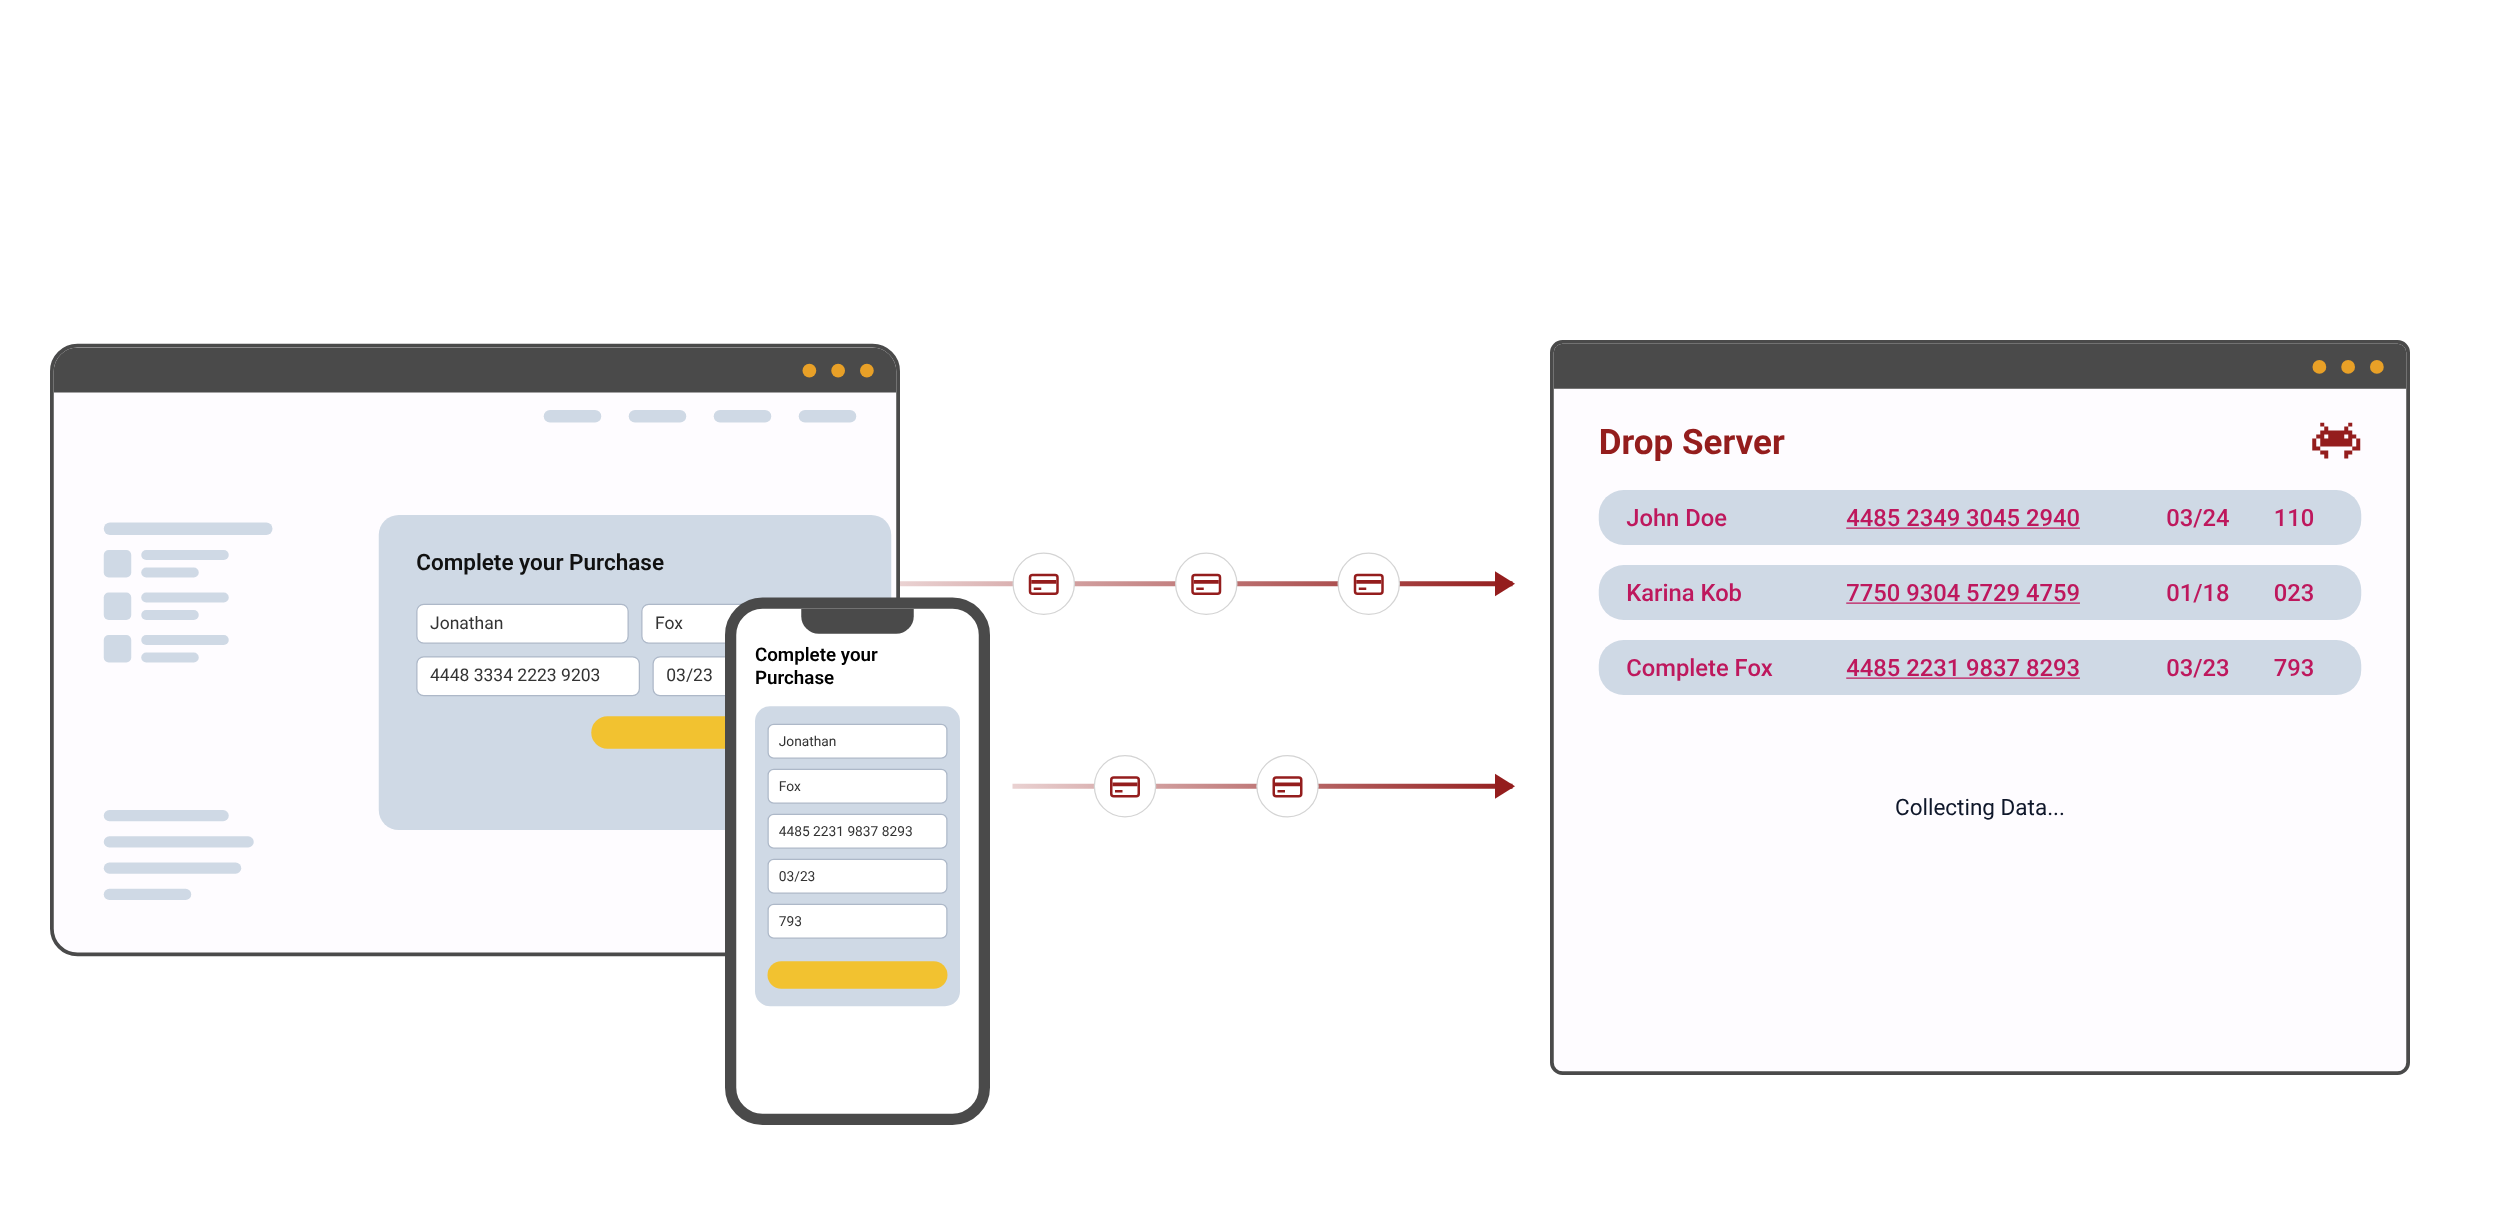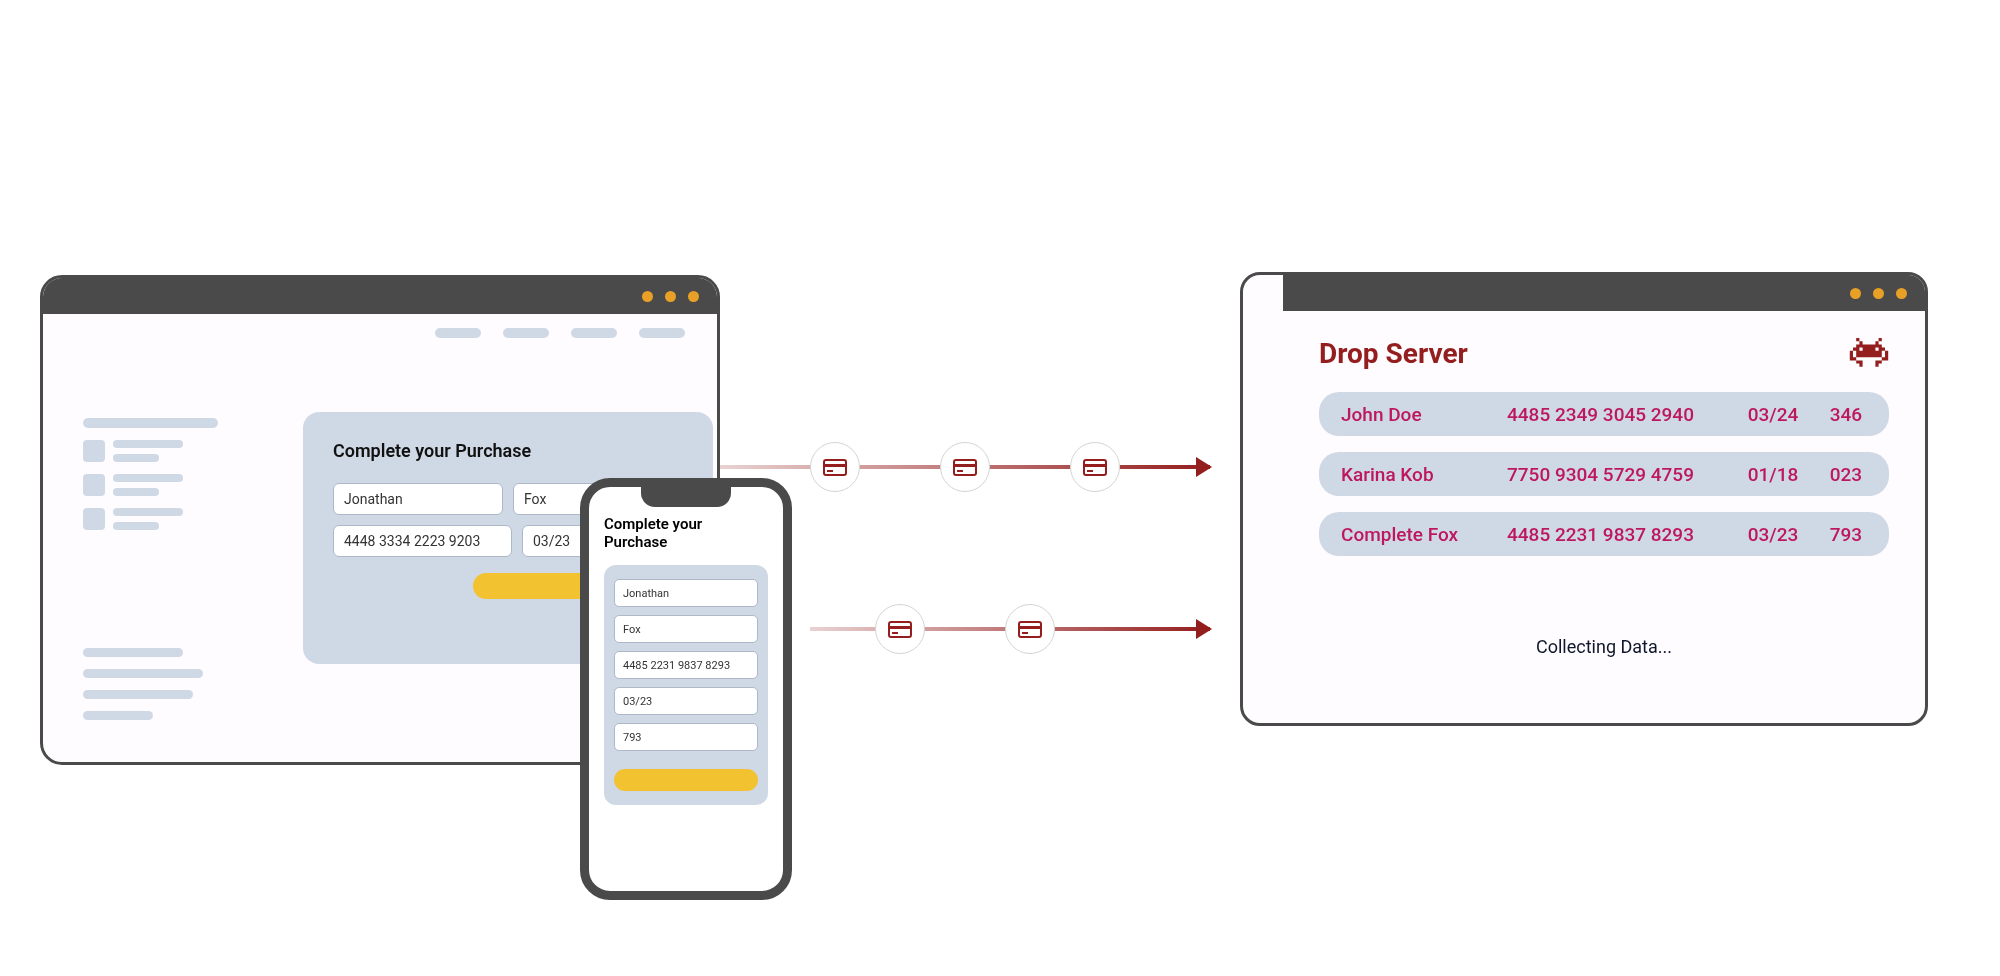--- a/index.html
+++ b/index.html
@@ -230,26 +230,25 @@
   height: 2px;
   background: #941d1d;
 }
 
 
 .drop-window {
   position: absolute;
   top: 272px;
   left: 1240px;
   width: 688px;
-  height: 454px;
+  height: 588px;
   border: 3px solid #4a4a4a;
-  border-radius: 20px;
+  border-radius: 10px;
   background: #fefcff;
   overflow: hidden;
-  padding-left: 40px;
 }
 .drop-content {
   padding: 26px 36px;
 }
 .drop-header {
   display: flex;
   justify-content: space-between;
   align-items: center;
   margin-bottom: 22px;
 }
@@ -266,21 +265,21 @@
   display: flex;
   align-items: center;
   padding: 0 22px;
   margin-bottom: 16px;
   gap: 26px;
   font-size: 19px;
   font-weight: 500;
   color: #be185d;
 }
 .record .name { width: 150px; }
-.record .num { width: 230px; }
+.record .num { width: 230px; text-decoration: underline; }
 .record .exp { width: 60px; }
 .record .cvv { width: 40px; }
 .collecting {
   text-align: center;
   color: #0f172a;
   font-size: 18px;
   margin-top: 80px;
 }
 </style>
 </head>
@@ -390,21 +389,21 @@
         <div class="drop-title">Drop Server</div>
         <svg class="invader-icon" viewBox="0 0 24 20">
           <path fill="currentColor" d="M4 0h2v2H4zM18 0h2v2h-2zM6 2h2v2H6zM16 2h2v2h-2zM4 4h16v2H4zM2 6h4v2H2zM8 6h8v2H8zM18 6h4v2h-4zM0 8h2v6H0zM4 8h16v4H4zM22 8h2v6h-2zM2 12h2v2H2zM20 12h2v2h-2zM4 14h4v2H4zM16 14h4v2h-4zM6 16h2v2H6zM16 16h2v2h-2z"></path>
         </svg>
       </div>
       <div id="records">
           <div class="record">
             <span class="name">John Doe</span>
             <span class="num">4485 2349 3045 2940</span>
             <span class="exp">03/24</span>
-            <span class="cvv">346</span>
+            <span class="cvv">110</span>
           </div>
           <div class="record">
             <span class="name">Karina Kob</span>
             <span class="num">7750 9304 5729 4759</span>
             <span class="exp">01/18</span>
             <span class="cvv">023</span>
           </div>
           <div class="record">
             <span class="name">Complete Fox</span>
             <span class="num">4485 2231 9837 8293</span>

